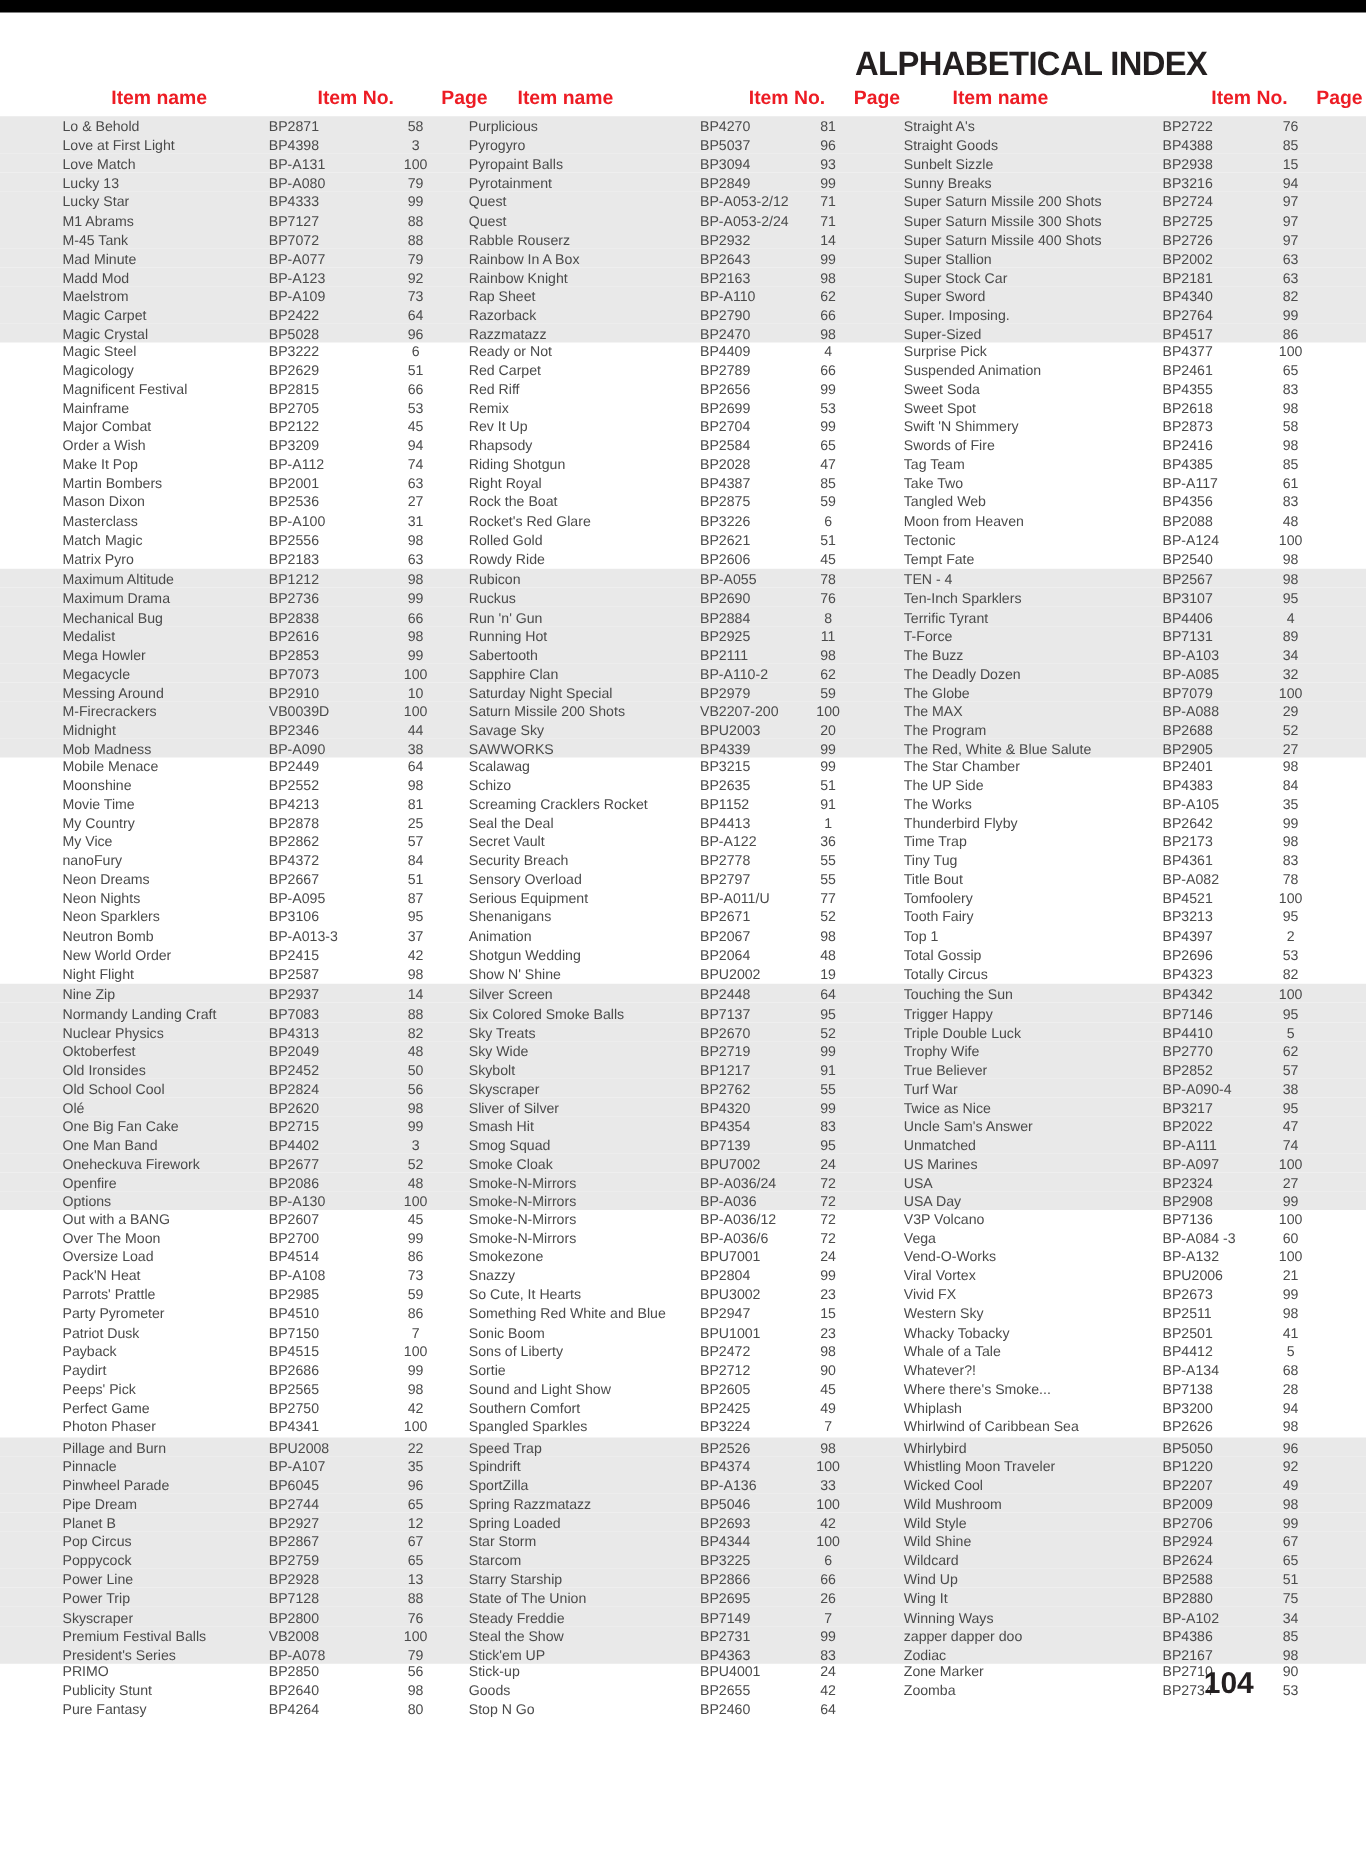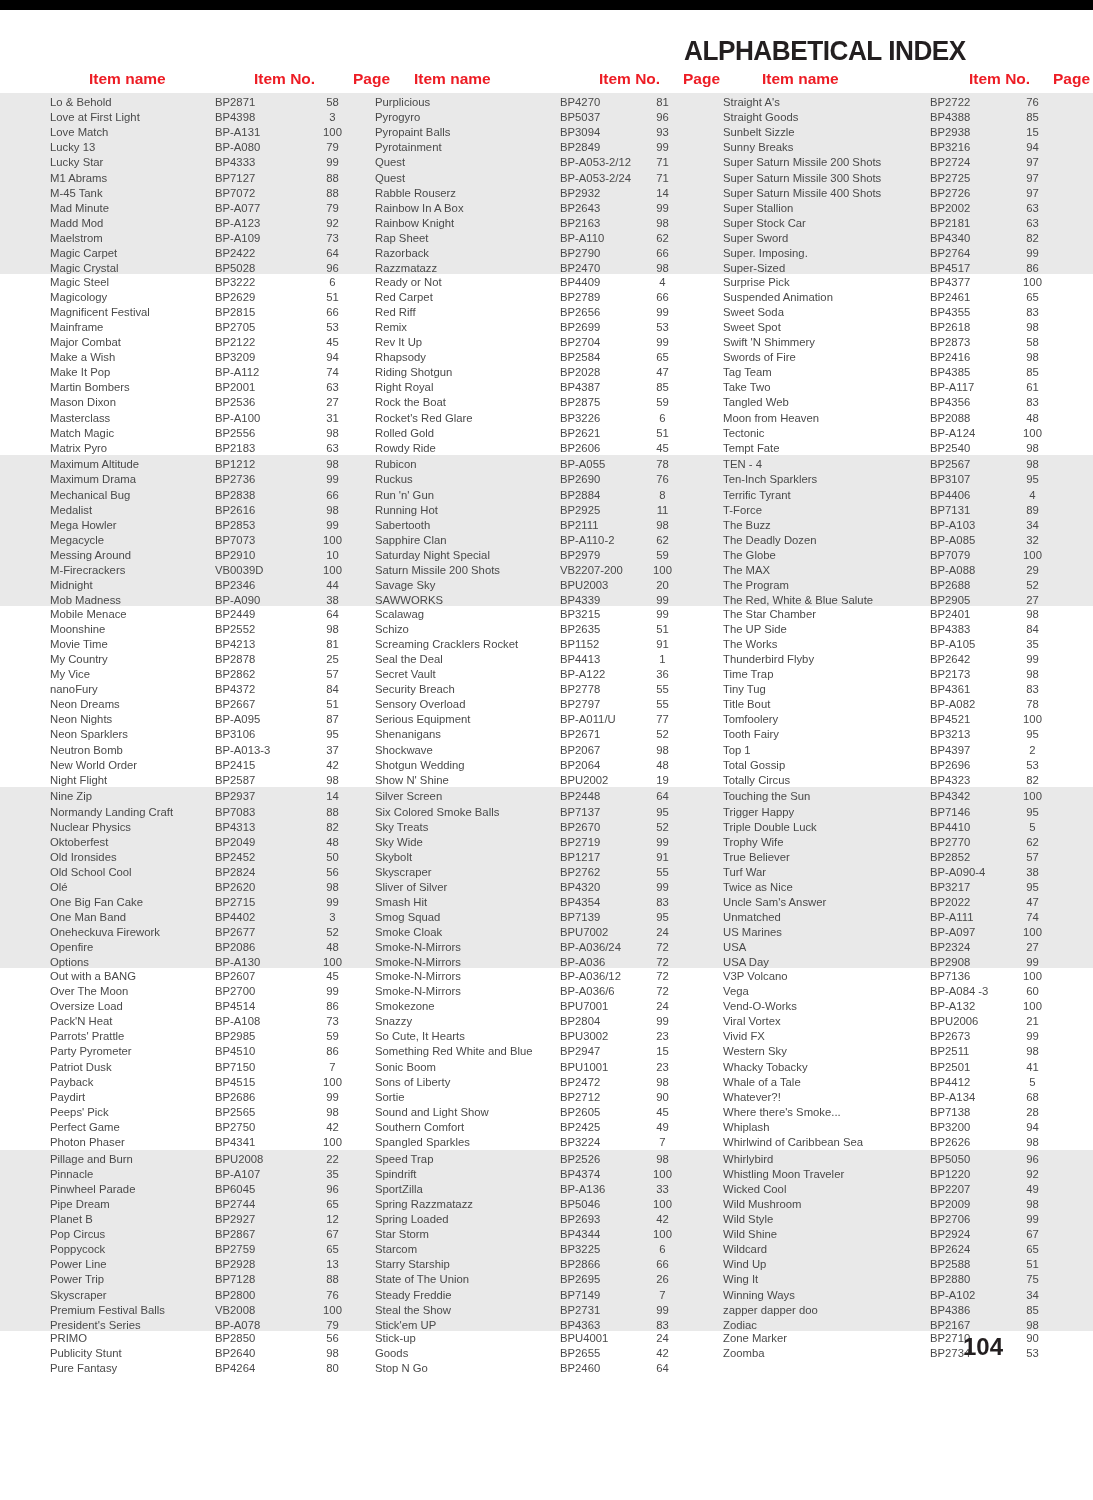--- a/index.html
+++ b/index.html
@@ -350,21 +350,21 @@
         <span class="cell pg">99</span>
       </div>
       <div class="grp g3">
         <span class="cell name">Swift 'N Shimmery</span>
         <span class="cell no">BP2873</span>
         <span class="cell pg">58</span>
       </div>
     </div>
     <div class="row">
       <div class="grp g1">
-        <span class="cell name">Make a Wish</span>
+        <span class="cell name">Order a Wish</span>
         <span class="cell no">BP3209</span>
         <span class="cell pg">94</span>
       </div>
       <div class="grp g2">
         <span class="cell name">Rhapsody</span>
         <span class="cell no">BP2584</span>
         <span class="cell pg">65</span>
       </div>
       <div class="grp g3">
         <span class="cell name">Swords of Fire</span>
@@ -797,21 +797,21 @@
         <span class="cell pg">95</span>
       </div>
     </div>
     <div class="row">
       <div class="grp g1">
         <span class="cell name">Neutron Bomb</span>
         <span class="cell no">BP-A013-3</span>
         <span class="cell pg">37</span>
       </div>
       <div class="grp g2">
-        <span class="cell name">Shockwave</span>
+        <span class="cell name">Animation</span>
         <span class="cell no">BP2067</span>
         <span class="cell pg">98</span>
       </div>
       <div class="grp g3">
         <span class="cell name">Top 1</span>
         <span class="cell no">BP4397</span>
         <span class="cell pg">2</span>
       </div>
     </div>
     <div class="row">

